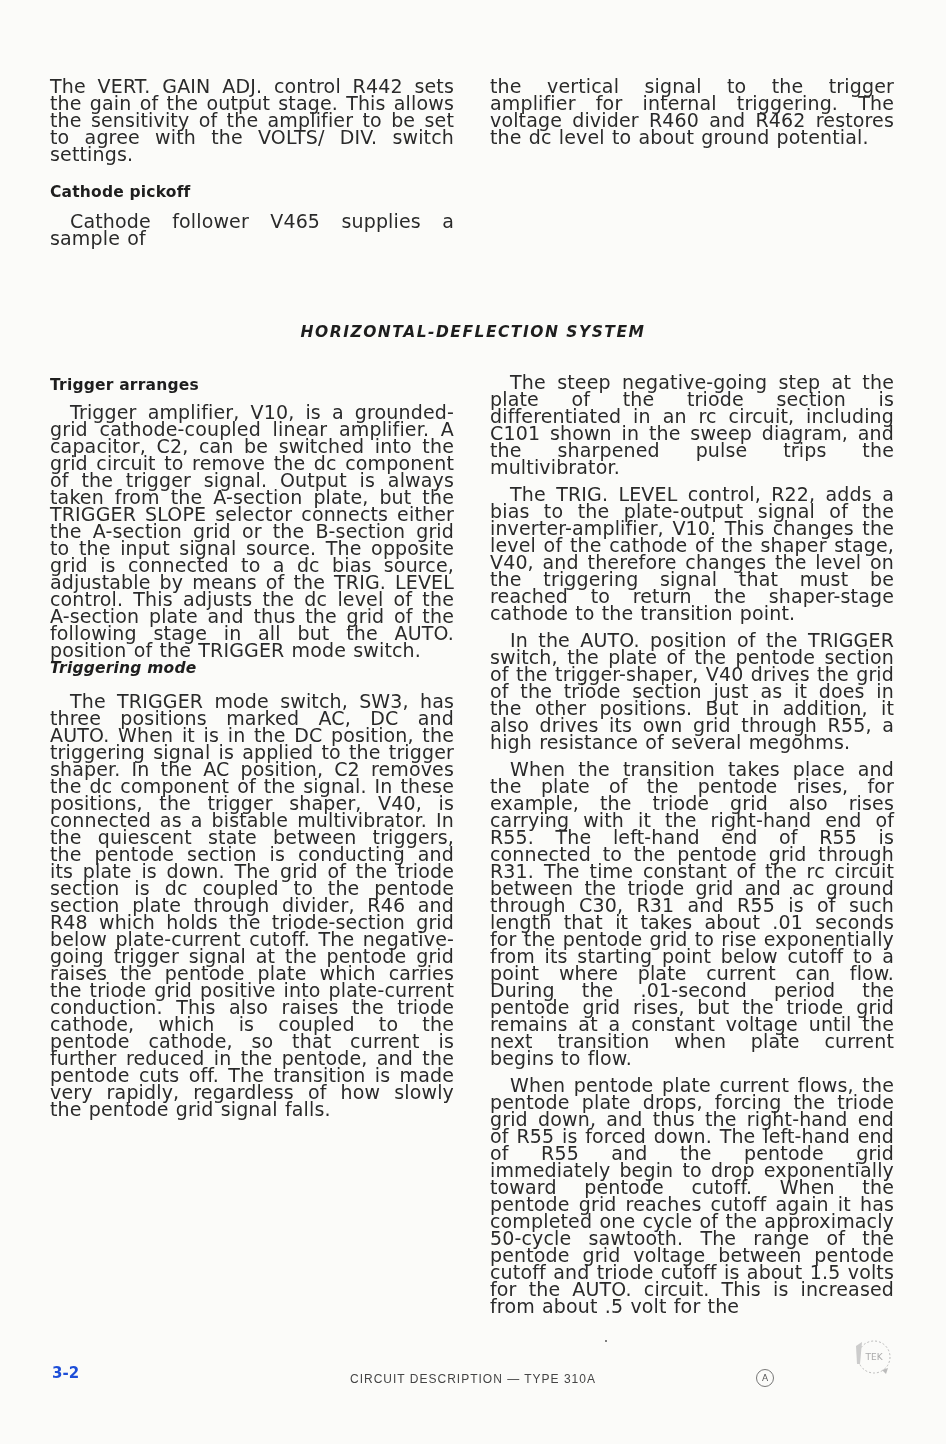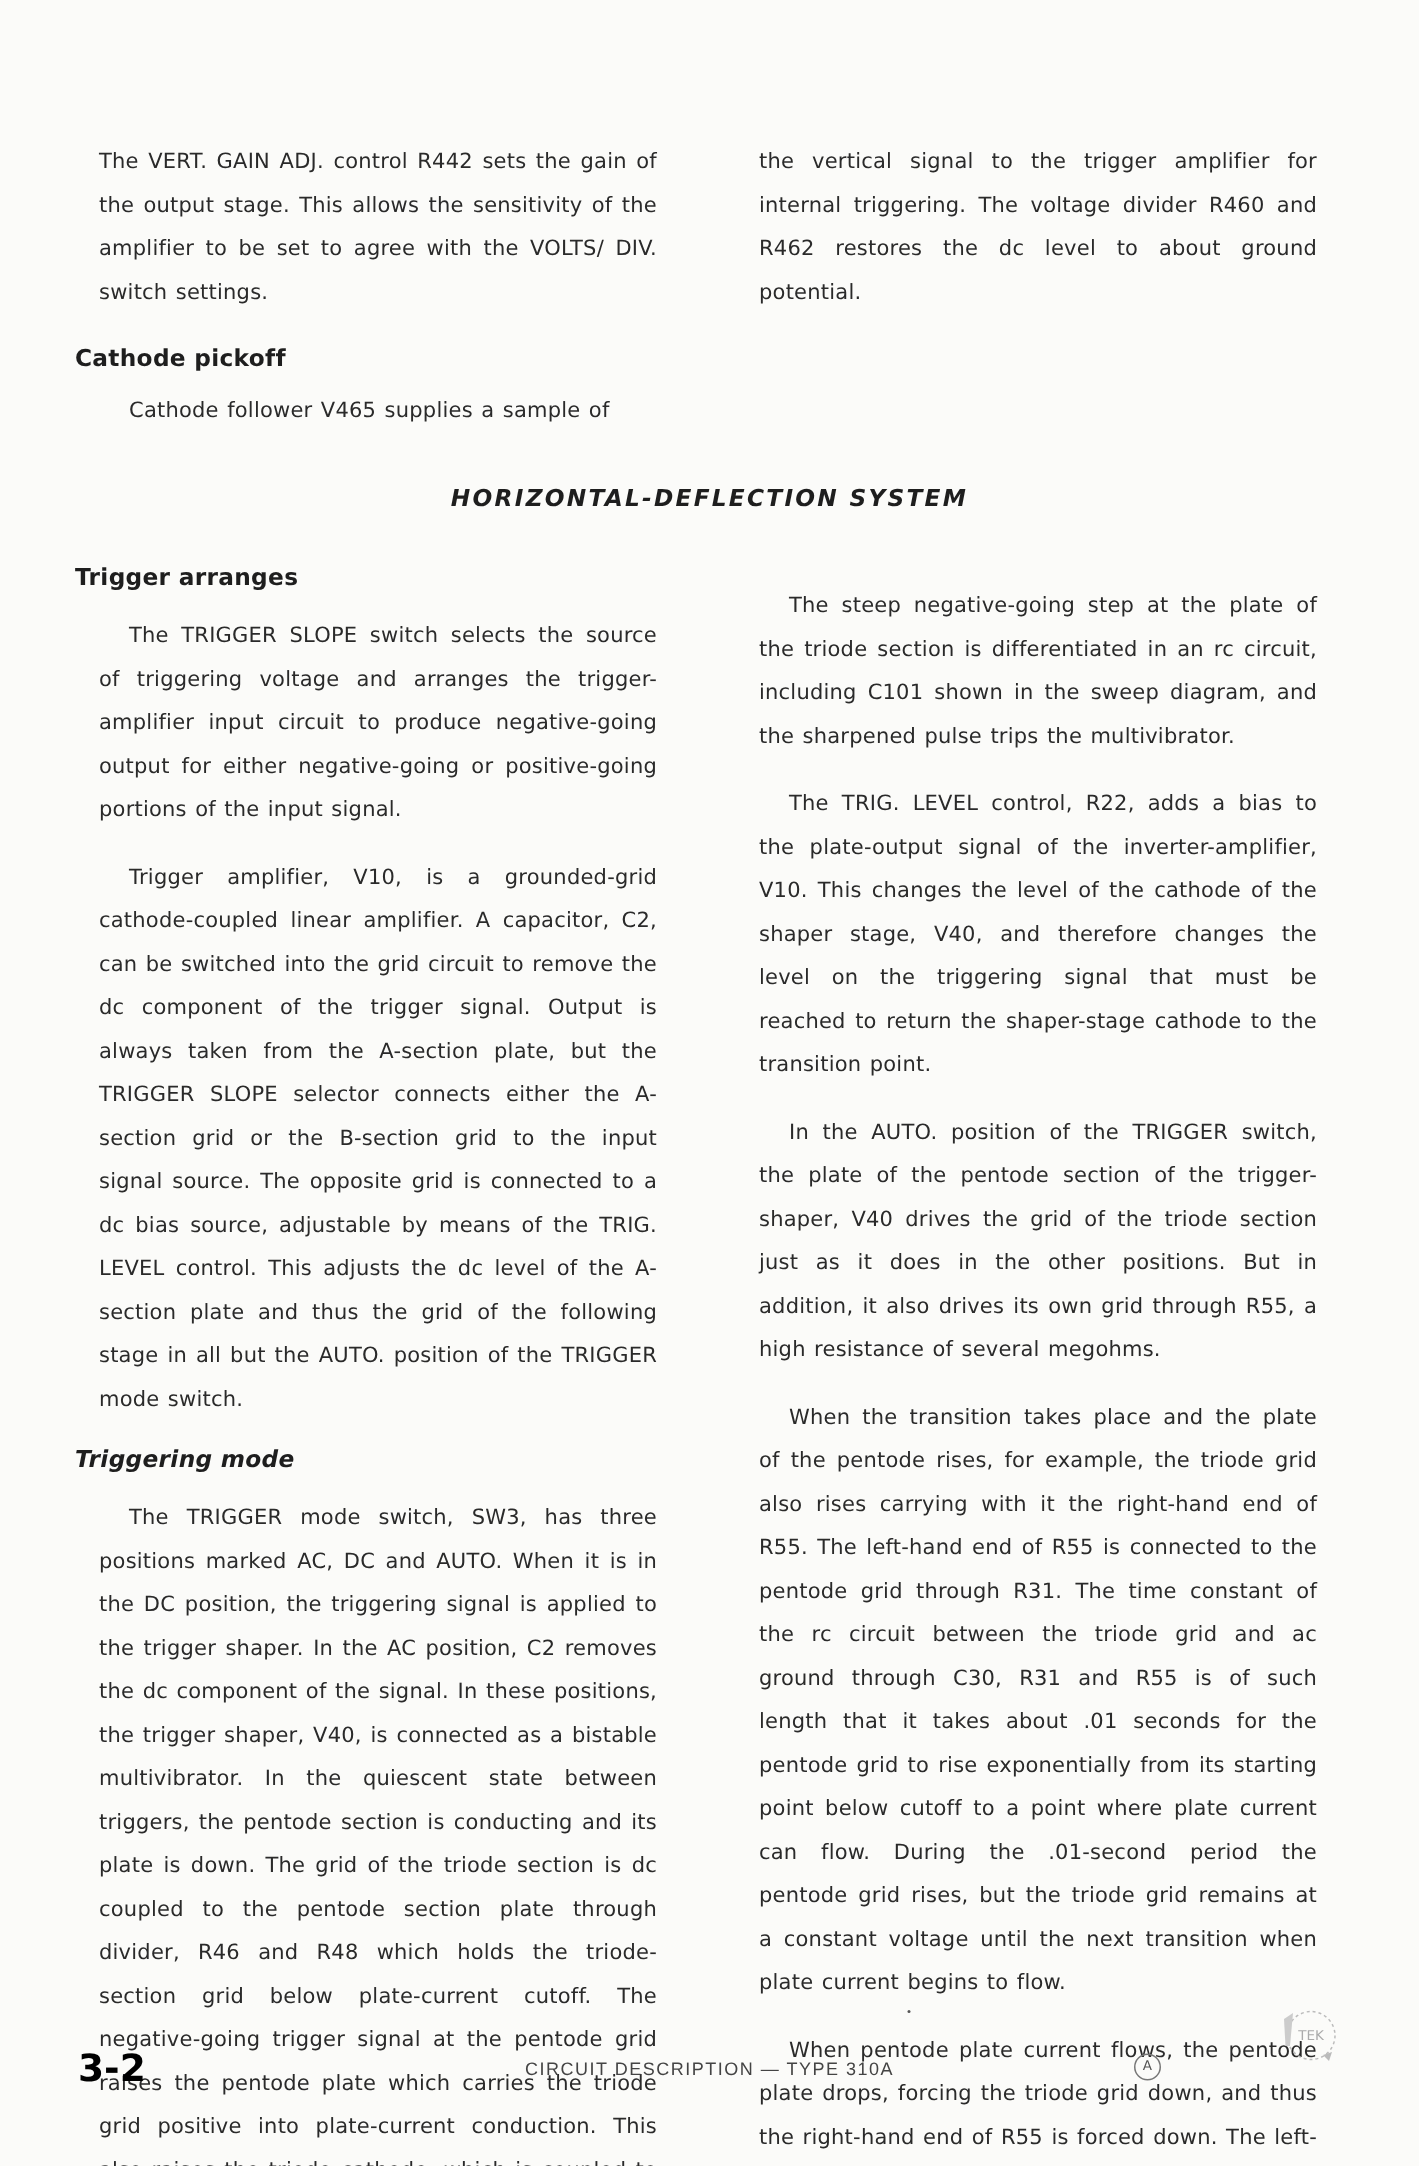--- a/index.html
+++ b/index.html
@@ -5,34 +5,34 @@
   html, body { margin: 0; padding: 0; }
   body {
     width: 946px; height: 1444px; background: #fbfbf9; position: relative; overflow: hidden;
     font-family: "DejaVu Sans", sans-serif; color: #2a2a2a;
   }
   .page { position: absolute; left: 0; top: 0; width: 946px; height: 1444px; }
   .col { position: absolute; width: 404px; }
   .col-left { left: 50px; }
   .col-right { left: 490px; }
   p {
-    margin: 16px; font-size: 14px; line-height: 29px; text-align: justify;
+    margin: 0; font-size: 19px; line-height: 17px; text-align: justify;
     text-align-last: left; letter-spacing: 0.15px; word-spacing: 1px;
   }
   p.indent { text-indent: 20px; }
   p.gap { margin-top: 10px; }
   h3 {
     margin: 0; font-size: 15.5px; font-weight: bold; color: #1e1e1e; letter-spacing: 0.2px;
   }
   .section-title {
     position: absolute; left: 0; width: 946px; top: 323px; text-align: center;
     font-size: 15.5px; font-weight: bold; font-style: italic; letter-spacing: 1.5px; color: #1e1e1e;
   }
   .footer { position: absolute; top: 1364px; left: 0; width: 946px; height: 40px; }
-  .page-num { position: absolute; left: 52px; top: 0; font-size: 25px; font-weight: bold; color: #000000; text-align: center; }
+  .page-num { position: absolute; left: 52px; top: 0; font-size: 15px; font-weight: bold; color: #1d4ed8; text-align: center; }
   .footer-title { position: absolute; left: 0; width: 946px; top: 8px; text-align: center; font-size: 12px; letter-spacing: 1px; color: #444; font-family: Liberation Sans, sans-serif; }
   .rev-mark { position: absolute; left: 756px; top: 5px; width: 16px; height: 16px; border: 1px solid #777; border-radius: 50%; font-size: 9px; text-align: center; line-height: 16px; color: #555; }
   .logo { position: absolute; left: 848px; top: -30px; width: 48px; height: 44px; }
   .dot { position: absolute; left: 605px; top: 1340px; width: 2px; height: 2px; background: #555; border-radius: 50%; }
 </style>
 </head>
 <body>
 
 <div class="page">
 
@@ -43,21 +43,20 @@
   </div>
 
   <div class="col col-right" style="top:78px;">
     <p>the vertical signal to the trigger amplifier for internal triggering. The voltage divider R460 and R462 restores the dc level to about ground potential.</p>
   </div>
 
   <div class="section-title">HORIZONTAL-DEFLECTION SYSTEM</div>
 
   <div class="col col-left" style="top:376px;">
     <h3>Trigger arranges</h3>
-    <p class="indent" style="margin-top:16px;">The TRIGGER SLOPE switch selects the source of triggering voltage and arranges the trigger-amplifier input circuit to produce negative-going output for either negative-going or positive-going portions of the input signal.</p>
     <p class="indent gap">Trigger amplifier, V10, is a grounded-grid cathode-coupled linear amplifier. A capacitor, C2, can be switched into the grid circuit to remove the dc component of the trigger signal. Output is always taken from the A-section plate, but the TRIGGER SLOPE selector connects either the A-section grid or the B-section grid to the input signal source. The opposite grid is connected to a dc bias source, adjustable by means of the TRIG. LEVEL control. This adjusts the dc level of the A-section plate and thus the grid of the following stage in all but the AUTO. position of the TRIGGER mode switch.</p>
     <h3 style="font-style:italic;">Triggering mode</h3>
     <p class="indent" style="margin-top:16px;">The TRIGGER mode switch, SW3, has three positions marked AC, DC and AUTO. When it is in the DC position, the triggering signal is applied to the trigger shaper. In the AC position, C2 removes the dc component of the signal. In these positions, the trigger shaper, V40, is connected as a bistable multivibrator. In the quiescent state between triggers, the pentode section is conducting and its plate is down. The grid of the triode section is dc coupled to the pentode section plate through divider, R46 and R48 which holds the triode-section grid below plate-current cutoff. The negative-going trigger signal at the pentode grid raises the pentode plate which carries the triode grid positive into plate-current conduction. This also raises the triode cathode, which is coupled to the pentode cathode, so that current is further reduced in the pentode, and the pentode cuts off. The transition is made very rapidly, regardless of how slowly the pentode grid signal falls.</p>
   </div>
 
   <div class="col col-right" style="top:374px;">
     <p class="indent">The steep negative-going step at the plate of the triode section is differentiated in an rc circuit, including C101 shown in the sweep diagram, and the sharpened pulse trips the multivibrator.</p>
     <p class="indent gap">The TRIG. LEVEL control, R22, adds a bias to the plate-output signal of the inverter-amplifier, V10. This changes the level of the cathode of the shaper stage, V40, and therefore changes the level on the triggering signal that must be reached to return the shaper-stage cathode to the transition point.</p>
     <p class="indent gap">In the AUTO. position of the TRIGGER switch, the plate of the pentode section of the trigger-shaper, V40 drives the grid of the triode section just as it does in the other positions. But in addition, it also drives its own grid through R55, a high resistance of several megohms.</p>
     <p class="indent gap">When the transition takes place and the plate of the pentode rises, for example, the triode grid also rises carrying with it the right-hand end of R55. The left-hand end of R55 is connected to the pentode grid through R31. The time constant of the rc circuit between the triode grid and ac ground through C30, R31 and R55 is of such length that it takes about .01 seconds for the pentode grid to rise exponentially from its starting point below cutoff to a point where plate current can flow. During the .01-second period the pentode grid rises, but the triode grid remains at a constant voltage until the next transition when plate current begins to flow.</p>

